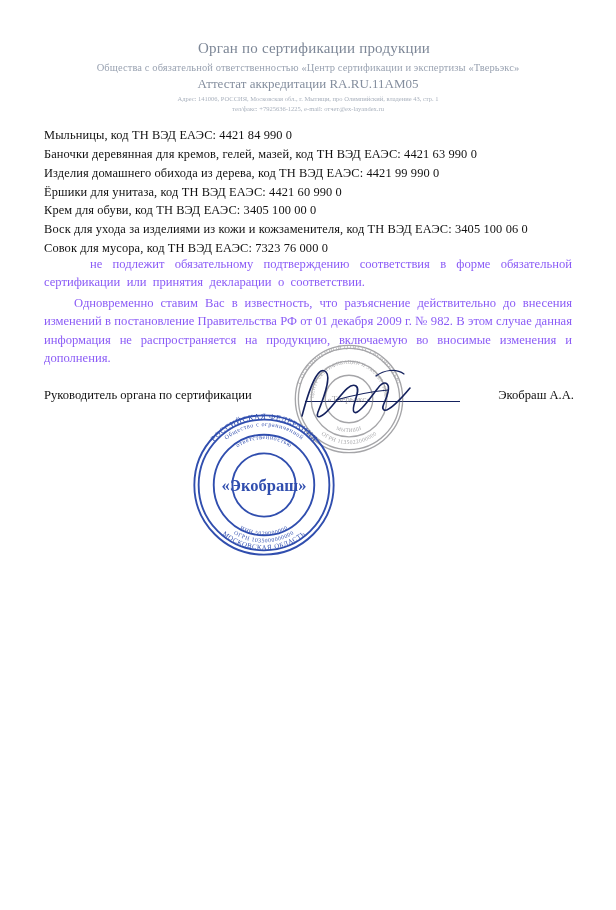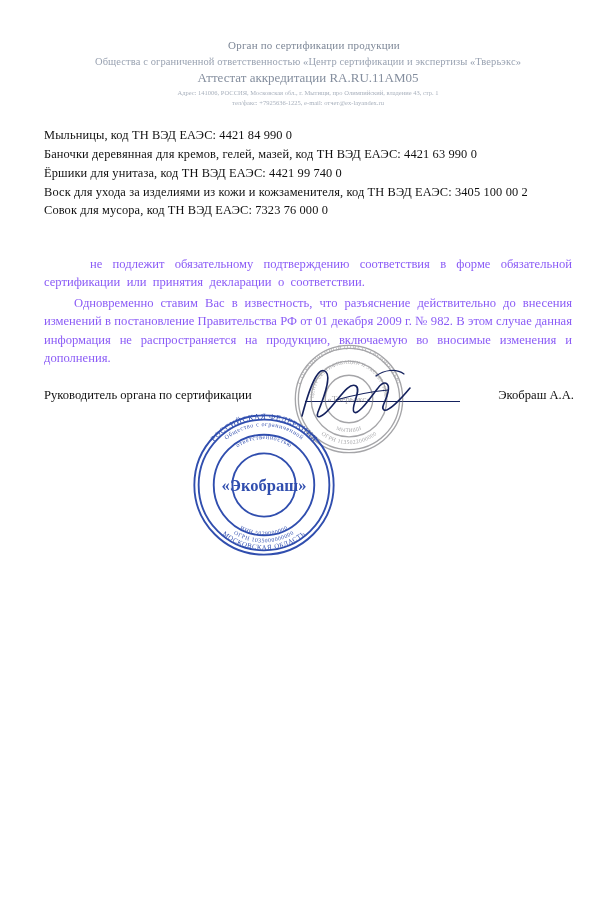--- a/index.html
+++ b/index.html
@@ -26,21 +26,21 @@
   .letterhead {
     position: absolute;
     top: 38px;
     left: 0;
     width: 616px;
     text-align: center;
     color: #8f98a8;
     line-height: 1.45;
   }
   .letterhead .lh-1 {
-    font-size: 11px;
+    font-size: 15px;
     letter-spacing: .2px;
     color: #7d8797;
     padding-left: 12px;
   }
   .letterhead .lh-2 {
     font-size: 10.5px;
     letter-spacing: .1px;
     color: #9aa3b2;
   }
   .letterhead .lh-3 {
@@ -145,31 +145,33 @@
     font-family: "Liberation Serif", serif;
   }
 </style>
 </head>
 <body>
 
 <div class="page">
 
   <div class="letterhead">
     <div class="lh-1">Орган по сертификации продукции</div>
-    <div class="lh-2">Общества с ограниченной ответственностью «Центр сертификации и экспертизы «Тверьэкс»</div>
+    <div class="lh-2">Общества с обязательной ответственностью «Центр сертификации и экспертизы «Тверьэкс»</div>
     <div class="lh-3">Аттестат аккредитации RA.RU.11АМ05</div>
     <div class="lh-4">Адрес: 141006, РОССИЯ, Московская обл., г. Мытищи, про Олимпийский, владение 43, стр. 1</div>
     <div class="lh-4">тел/факс: +7925636-1225, e-mail: отчет@ex-layandex.ru</div>
   </div>
 
   <div class="product-list">
     <div class="item">Мыльницы, код ТН ВЭД ЕАЭС: 4421 84 990 0</div>
     <div class="item">Баночки деревянная для кремов, гелей, мазей, код ТН ВЭД ЕАЭС: 4421 63 990 0</div>
-    <div class="item">Ёршики для унитаза, код ТН ВЭД ЕАЭС: 4421 99 740 0</div>
-    <div class="item">Воск для ухода за изделиями из кожи и кожзаменителя, код ТН ВЭД ЕАЭС: 3405 100 00 2</div>
+    <div class="item">Изделия домашнего обихода из дерева, код ТН ВЭД ЕАЭС: 4421 99 990 0</div>
+    <div class="item">Ёршики для унитаза, код ТН ВЭД ЕАЭС: 4421 60 990 0</div>
+    <div class="item">Крем для обуви, код ТН ВЭД ЕАЭС: 3405 100 00 0</div>
+    <div class="item">Воск для ухода за изделиями из кожи и кожзаменителя, код ТН ВЭД ЕАЭС: 3405 100 06 0</div>
     <div class="item">Совок для мусора, код ТН ВЭД ЕАЭС: 7323 76 000 0</div>
   </div>
 
   <div class="body-text">
     <p class="p-first">не подлежит обязательному подтверждению соответствия в форме обязательной сертификации или принятия декларации о соответствии.</p>
     <p>Одновременно ставим Вас в известность, что разъяснение действительно до внесения изменений в постановление Правительства РФ от 01 декабря 2009 г. № 982. В этом случае данная информация не распространяется на продукцию, включаемую во вносимые изменения и дополнения.</p>
   </div>
 
   <div class="sign-row">
     <span>Руководитель органа по сертификации</span>

